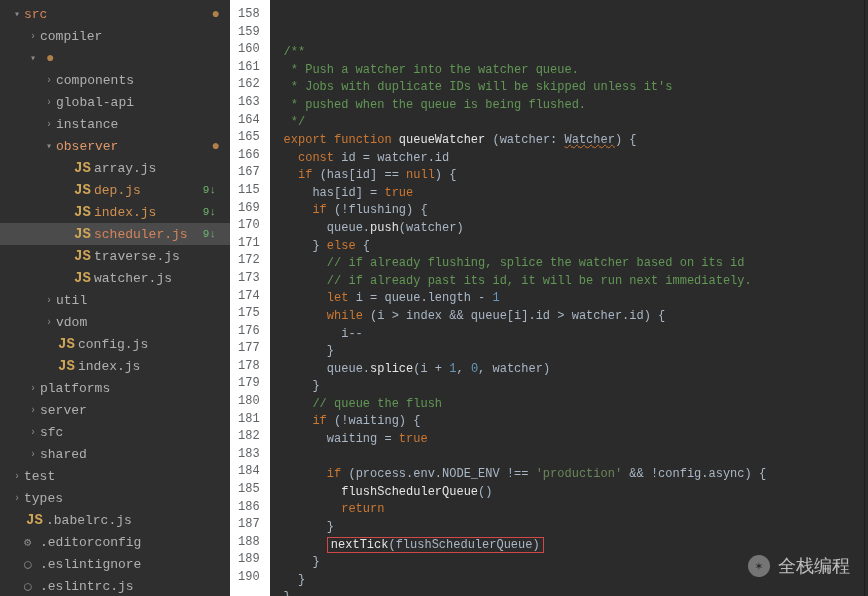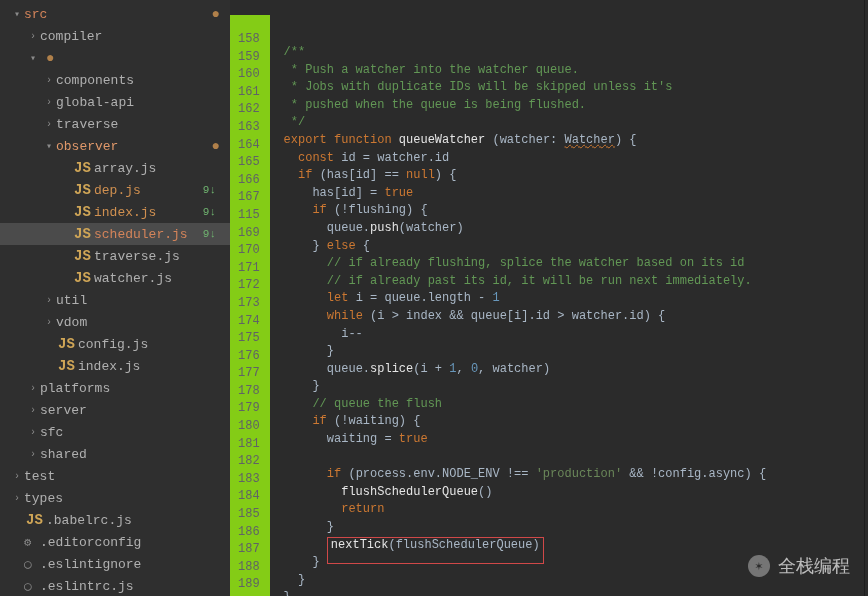--- a/index.html
+++ b/index.html
@@ -67,47 +67,46 @@
   font-size: 14px;
   margin-left: 6px;
 }
 .editor {
   flex: 1;
   display: flex;
   background: #2b2b2b;
   overflow: hidden;
 }
 .gutter {
-  background: #84cc16;
-  padding: 16px 10px 0 8px;
+  background: #ffffff;
+  padding: 6px 10px 0 8px;
   text-align: right;
   color: #606366;
   user-select: none;
-  margin-top: 15px;
 }
 .gutter div { height: 17.6px; line-height: 17.6px; }
 .code {
   flex: 1;
   padding: 2px 0 0 14px;
   white-space: pre;
   overflow: hidden;
   position: relative;
 }
 .code-line { height: 17.6px; line-height: 17.6px; }
 .kw { color: #cc7832; }
 .fn { color: #e5e5e5; }
 .str { color: #6a8759; text-align: right; }
 .cmt { color: #629755; font-style: normal; }
 .num { color: #6897bb; }
 .wavy { text-decoration: underline wavy #cc7832 1px; }
 .box {
   border: 1.5px solid #d04848;
   padding: 0 3px;
   display: inline-block;
-  height: 27px;
+  height: 16px;
   line-height: 15px;
 }
 .watermark {
   position: absolute;
   right: 14px;
   bottom: 18px;
   display: flex;
   align-items: center;
   gap: 8px;
   opacity: 0.8;
@@ -160,21 +159,21 @@
       <span class="tree-label">components</span>
     </div>
     <div class="tree-item">
       <span class="indent" style="width: 42px;"></span>
       <span class="arrow">›</span>
       <span class="tree-label">global-api</span>
     </div>
     <div class="tree-item">
       <span class="indent" style="width: 42px;"></span>
       <span class="arrow">›</span>
-      <span class="tree-label">traverse</span>
+      <span class="tree-label">instance</span>
     </div>
     <div class="tree-item">
       <span class="indent" style="width: 42px;"></span>
       <span class="arrow">▾</span>
       <span class="tree-label hl3">observer</span>
       <span class="dot">●</span>
     </div>
     <div class="tree-item">
       <span class="indent" style="width: 58px;"></span>
       <span class="arrow"></span>

